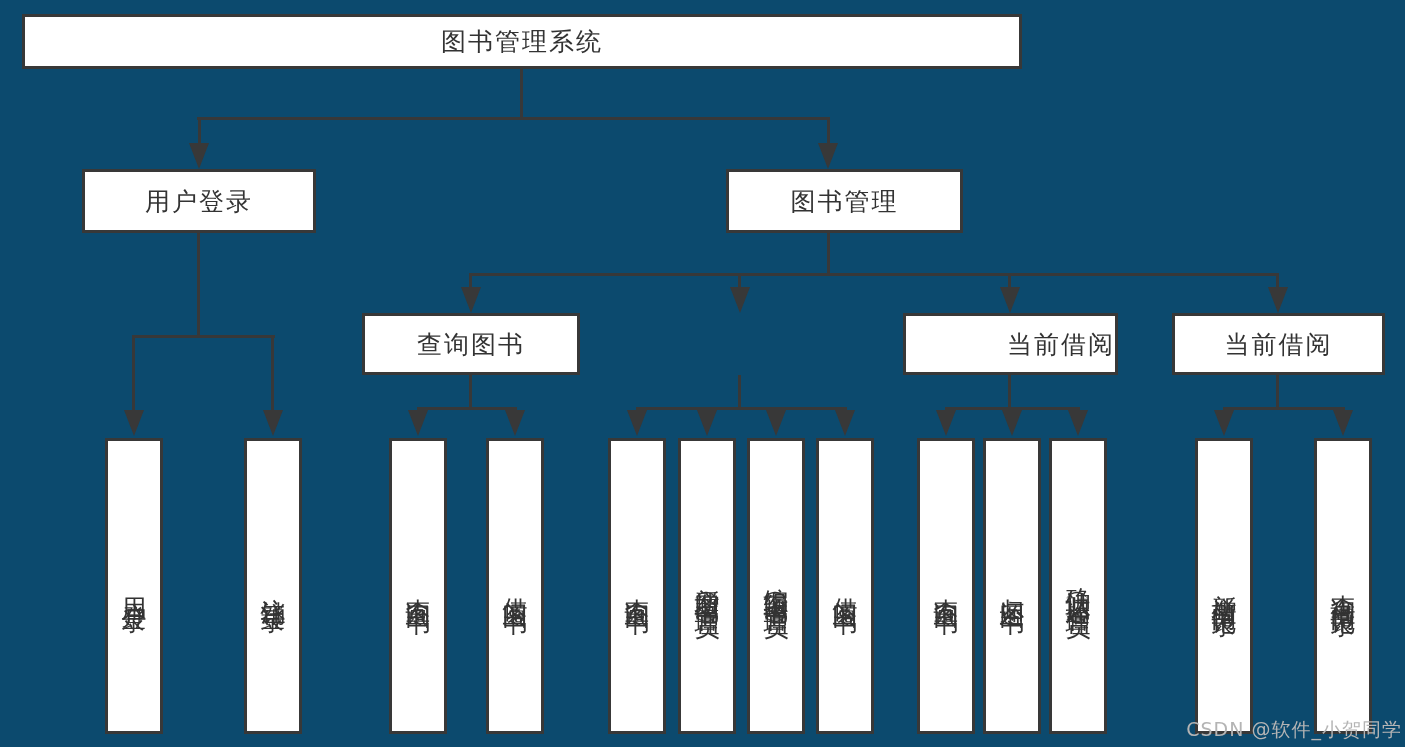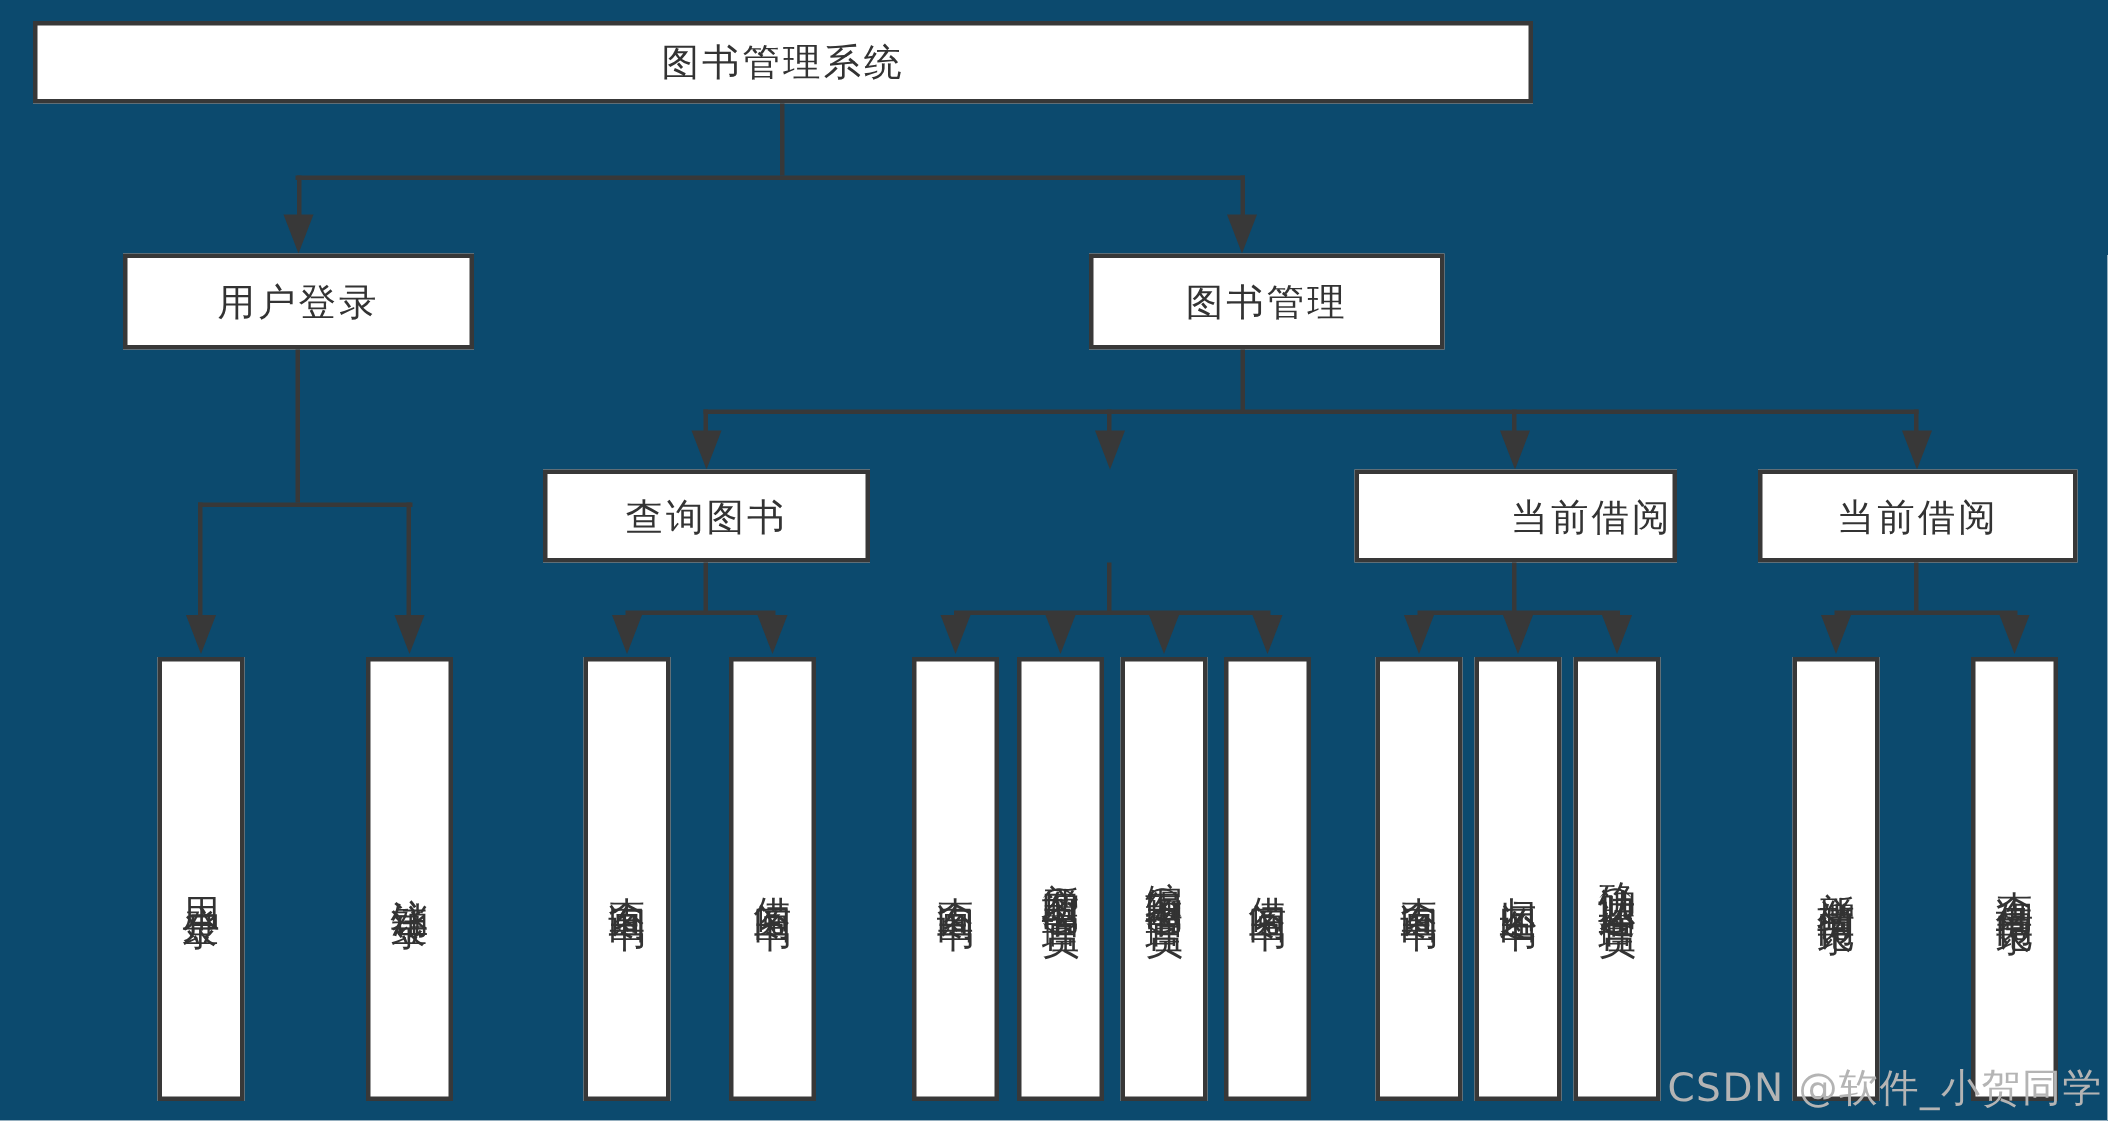--- a/index.html
+++ b/index.html
@@ -44,21 +44,21 @@
   .ah{
     position:absolute;width:0;height:0;
     border-left:10px solid transparent;
     border-right:10px solid transparent;
     border-top:26px solid var(--line);
   }
   .watermark{
     position:absolute;
     right:3px;bottom:4px;
     color:var(--wm);
-    font-size:26px;
+    font-size:19px;
     letter-spacing:1px;
     white-space:nowrap;
   }
 </style>
 </head>
 <body>
 
 <div id="canvas">
 
   <div class="box" style="left:22px;top:14px;width:1000px;height:55px;">

